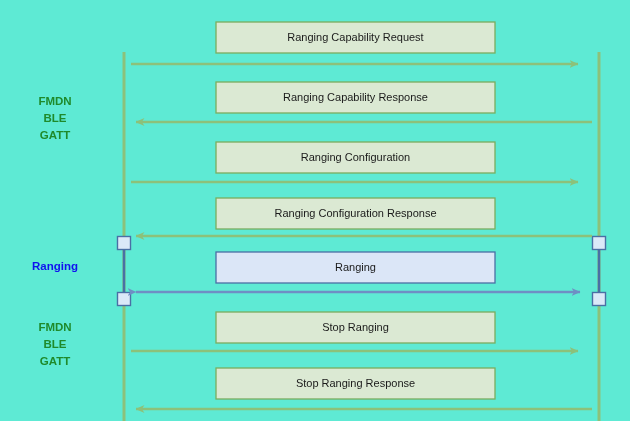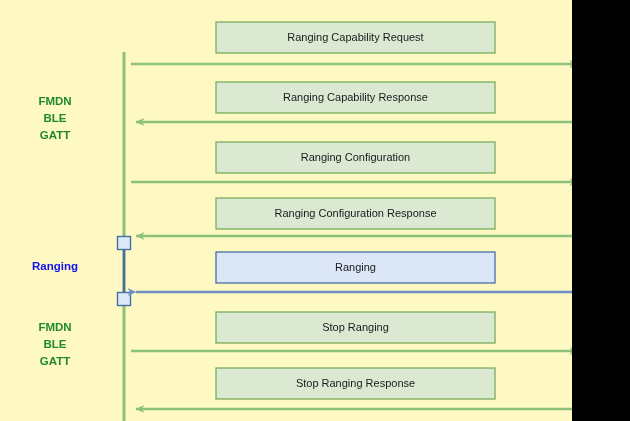--- a/index.html
+++ b/index.html
@@ -2,23 +2,23 @@
 <html><head>
 <meta charset="utf-8">
 <style>
   html, body {
     margin: 0;
     padding: 0;
     background: #000000;
   }
   #diagram-root {
     position: relative;
-    width: 572px;
+    width: 630px;
     height: 421px;
-    background: #fef9c3;
+    background: #5eead4;
     overflow: hidden;
     font-family: "Liberation Sans", sans-serif;
   }
   #diagram-svg {
     position: absolute;
     left: 0;
     top: 0;
     width: 630px;
     height: 421px;
     display: block;

